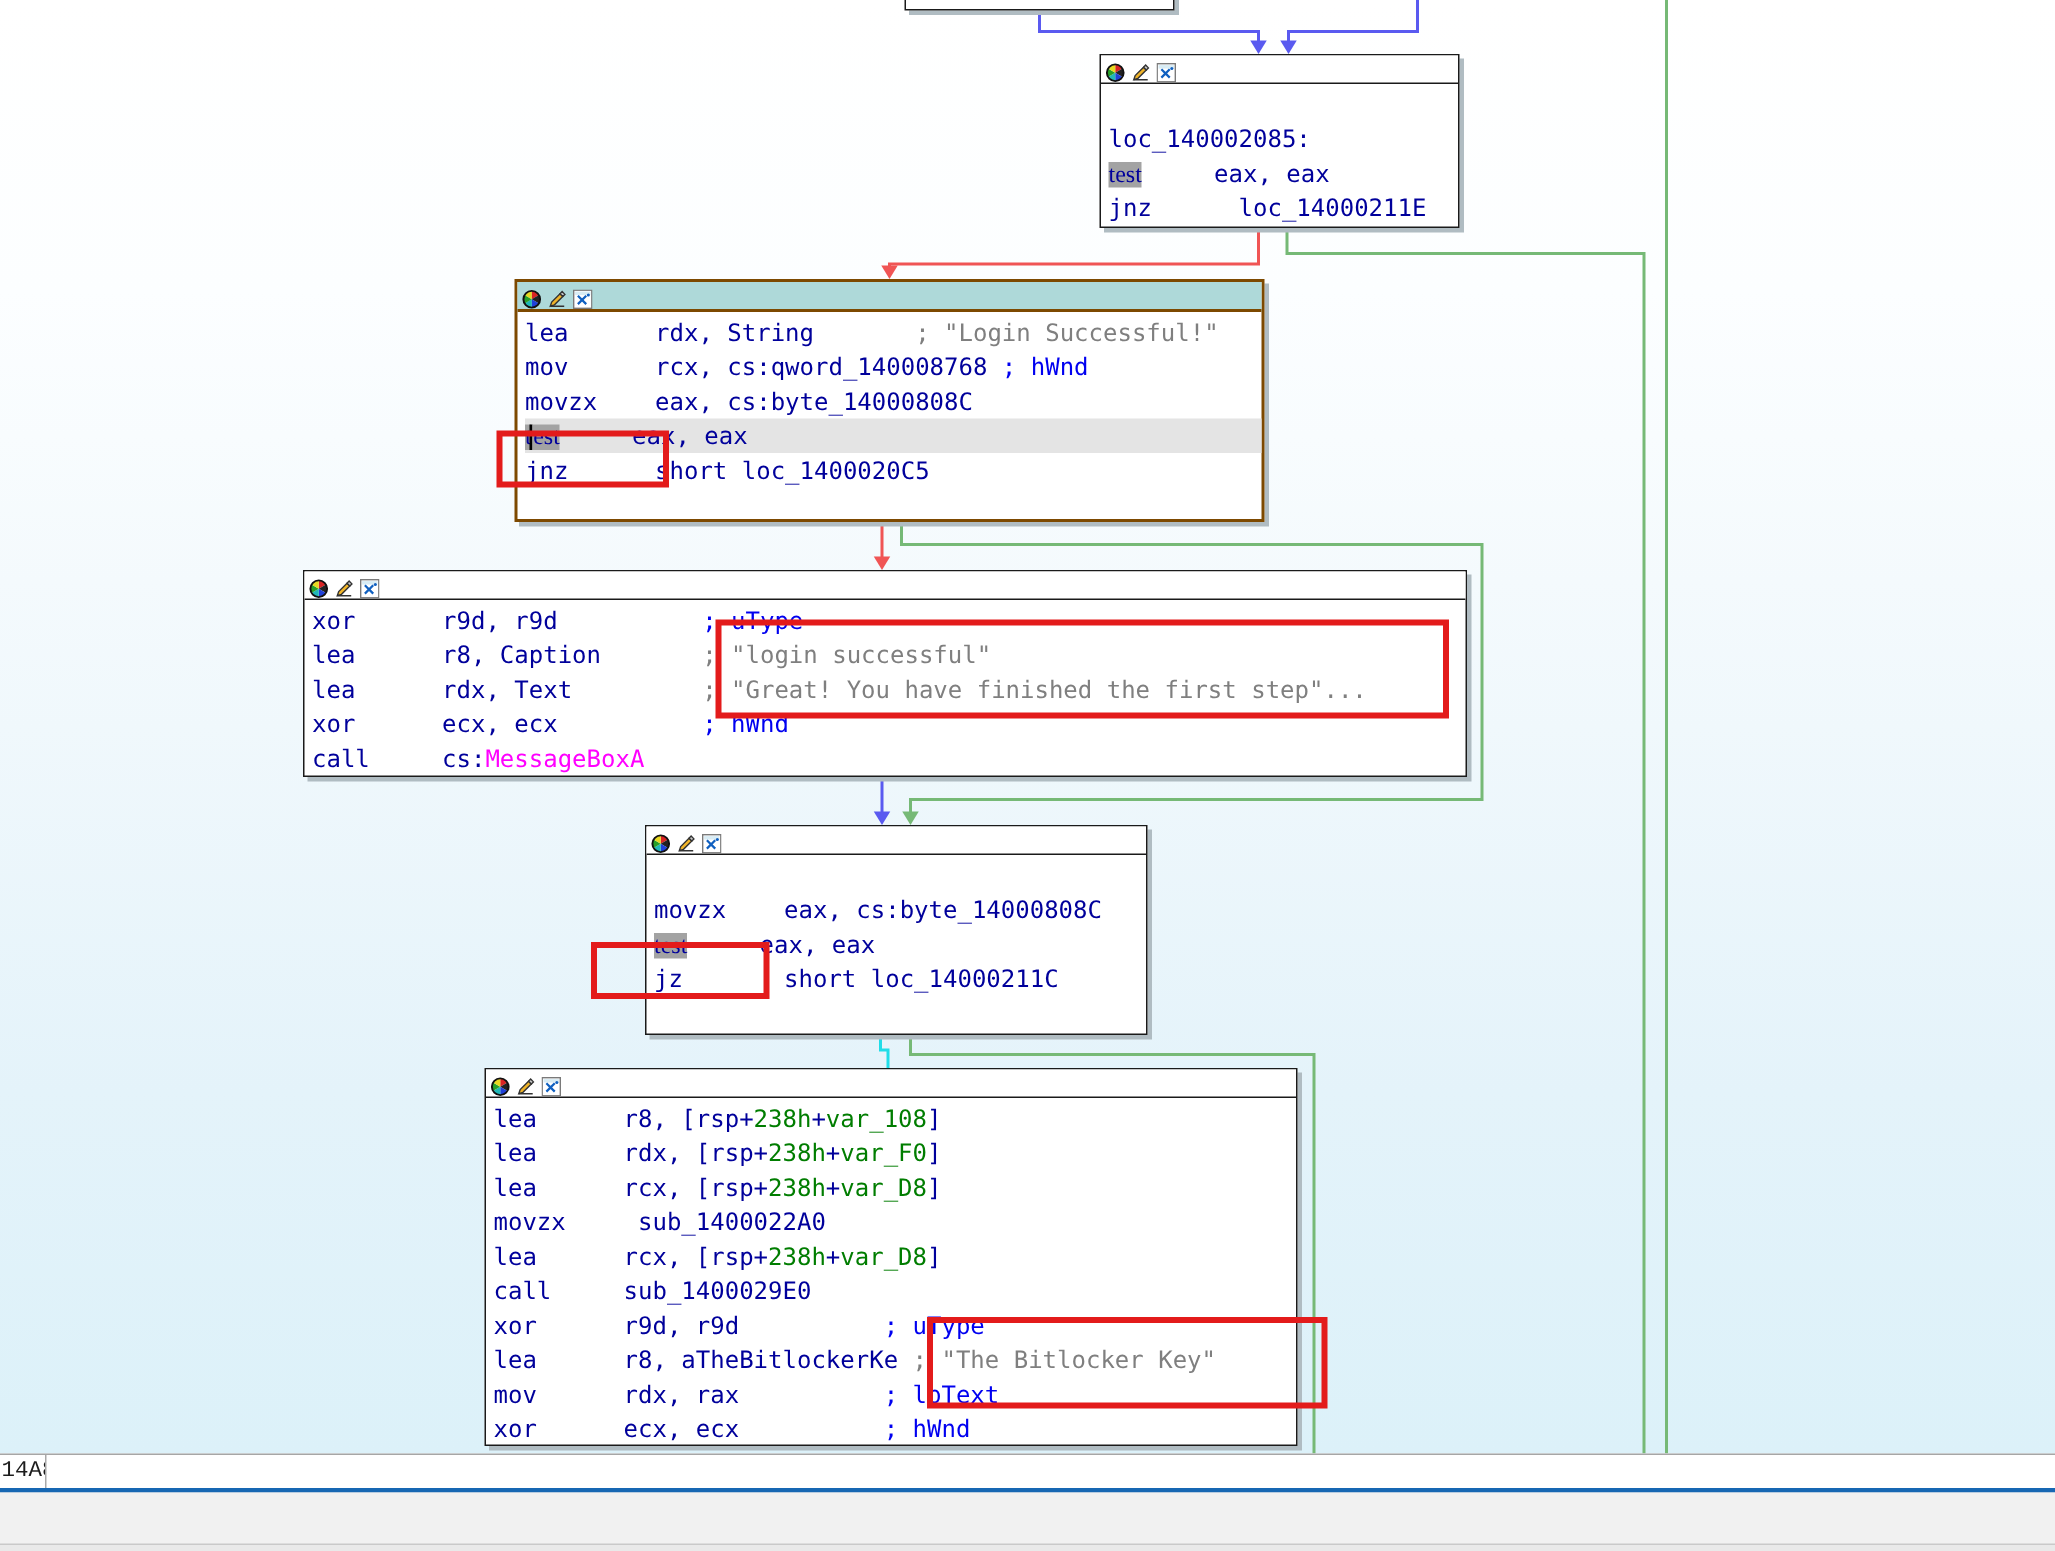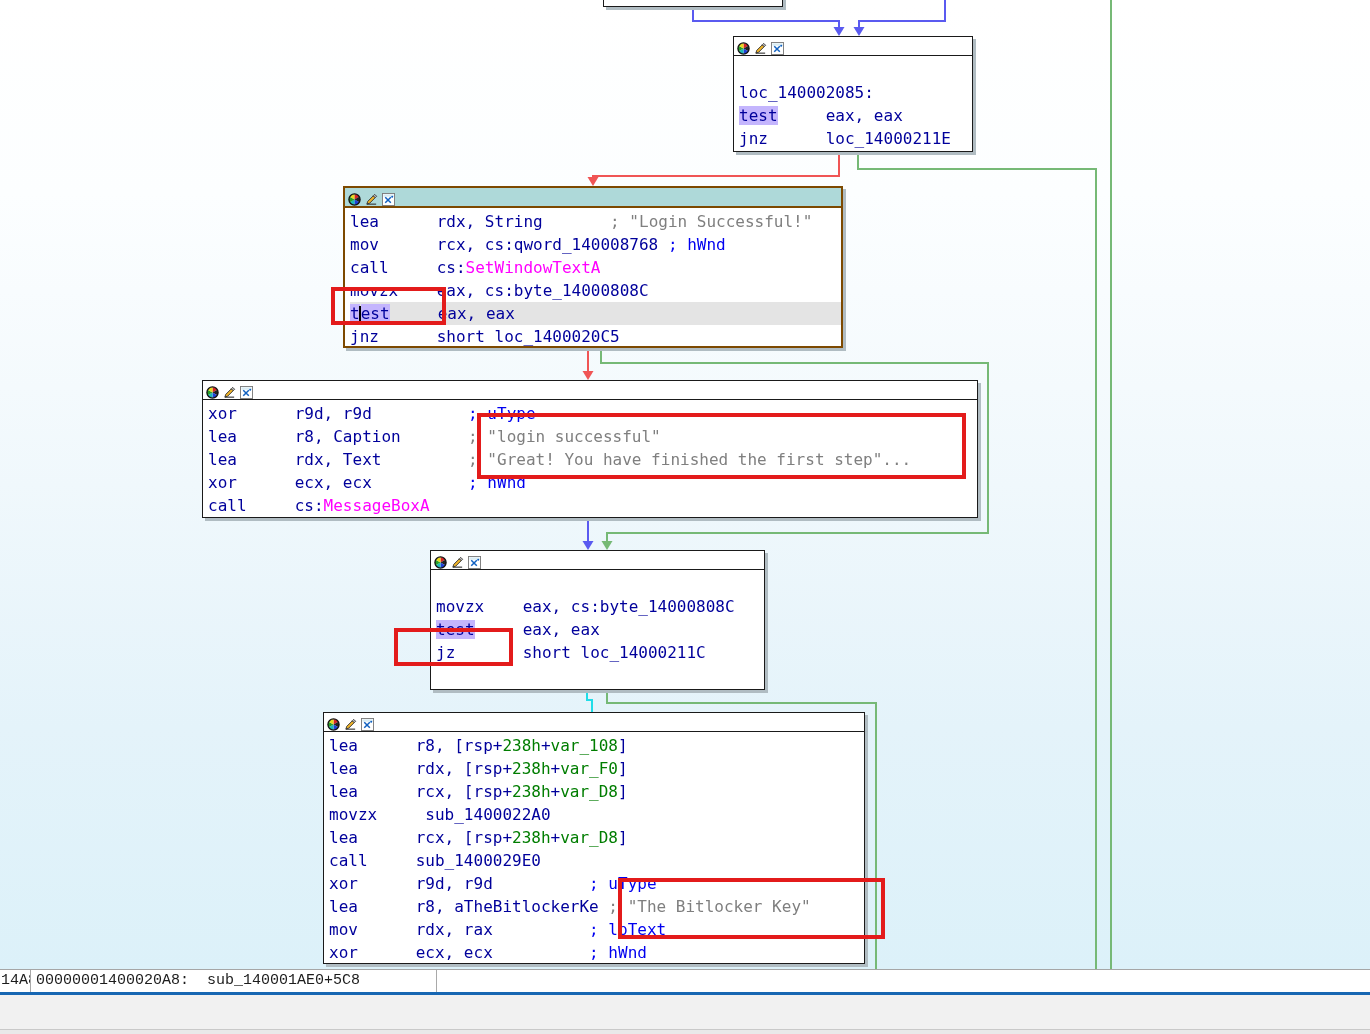--- a/index.html
+++ b/index.html
@@ -14,21 +14,21 @@
   .node.selected{border:2px solid #7d4900;}
   .titlebar{height:18px;border-bottom:1px solid #1a1a1a;display:flex;align-items:center;
             padding-left:3px;gap:4px;background:#ffffff;}
   .node.selected .titlebar{background:#aed9d9;border-bottom:2px solid #7d4900;}
   .icon{width:13px;height:13px;display:inline-block;}
   .code{padding:2px 0 0 5px;}
   .row{height:23px;line-height:23px;white-space:pre;font-size:16px;color:#00009b;}
   .row.current{background:#e4e4e4;}
   .ins{color:#00009b}.num{color:#007d00}.cmt{color:#7f7f7f}
   .cblue{color:#0000f0}.api{color:#ff00ff}
-  .hl{background:#c4b5fd;}
+  .hl{background:#a3a3a3;font-family:Liberation Serif, serif;}
   .cursor{display:inline-block;width:0;border-left:2px solid #000;height:17px;
           vertical-align:text-bottom;margin-left:-1px;}
   .redbox{position:absolute;border:4px solid #e31b1b;box-sizing:border-box;z-index:6;}
   
   #statusline{position:absolute;left:0;top:969px;width:1370px;height:23px;background:#ffffff;
               border-top:1px solid #a6a6a6;display:flex;box-sizing:border-box;
               font-family:"Liberation Mono",monospace;font-size:15px;color:#1c1c1c;z-index:10;}
   .scell{height:100%;line-height:21px;border-right:1px solid #a9a9a9;overflow:hidden;
          white-space:pre;box-sizing:border-box;}
   .scell.c0{width:31px;padding-left:1px;}
@@ -115,21 +115,20 @@
             <span class="icon"><svg viewBox="0 0 14 14" width="13" height="13">
                 <rect x="0.5" y="0.5" width="13" height="13" fill="#ffffff" stroke="#7a7a7a"></rect>
                 <rect x="1.5" y="1.5" width="11" height="2.5" fill="#d8ecf4"></rect>
                 <path d="M3.5 10.5 L9.5 4.5 M3.5 4.5 L9.5 10.5" stroke="#1060c0" stroke-width="1.6" fill="none"></path>
                 <circle cx="11" cy="4" r="1.1" fill="#1060c0"></circle>
               </svg></span>
           </div>
           <div class="code">
             <div class="row"><span class="ins">lea      rdx, String</span><span class="ins">       </span><span class="cmt">; "Login Successful!"</span></div>
             <div class="row"><span class="ins">mov      rcx, cs:qword_140008768 </span><span class="cblue">; hWnd</span></div>
-            <div class="row"><span class="ins">call     cs:</span><span class="api">SetWindowTextA</span></div>
             <div class="row"><span class="ins">movzx    eax, cs:byte_14000808C</span></div>
             <div class="row current"><span class="ins hl">t</span><span class="cursor"></span><span class="ins hl">est</span><span class="ins">     eax, eax</span></div>
             <div class="row"><span class="ins">jnz      short loc_1400020C5</span></div>
           </div>
         </div>
         <div class="node" style="left: 202px; top: 380px; width: 776px; height: 138px;">
           <div class="titlebar">
             <span class="icon"><svg viewBox="0 0 14 14" width="13" height="13">
                 <path d="M7 7 L7 1 A6 6 0 0 1 12.2 4 Z" fill="#d82424"></path>
                 <path d="M7 7 L12.2 4 A6 6 0 0 1 12.2 10 Z" fill="#222222"></path>
@@ -228,20 +227,19 @@
       </div>
     <div id="annots">
         <div class="redbox" style="left: 331px; top: 287px; width: 115px; height: 38px; border-color: rgb(227, 27, 27);"></div>
         <div class="redbox" style="left: 477px; top: 413px; width: 489px; height: 66px; border-color: rgb(227, 27, 27);"></div>
         <div class="redbox" style="left: 394px; top: 628px; width: 119px; height: 38px; border-color: rgb(227, 27, 27);"></div>
         <div class="redbox" style="left: 618px; top: 878px; width: 267px; height: 61px; border-color: rgb(227, 27, 27);"></div>
       </div>
   </div>
   <div id="statusline">
       <div class="scell c0">14A8</div>
-      <div class="scell c1">00000001400020A8:  sub_140001AE0+5C8</div>
     </div>
   <div id="bluesep"></div>
   <div id="outputpanel">
     <div class="hairline"></div>
     <div class="strip"></div>
   </div>
 </div>
 
 </body></html>

